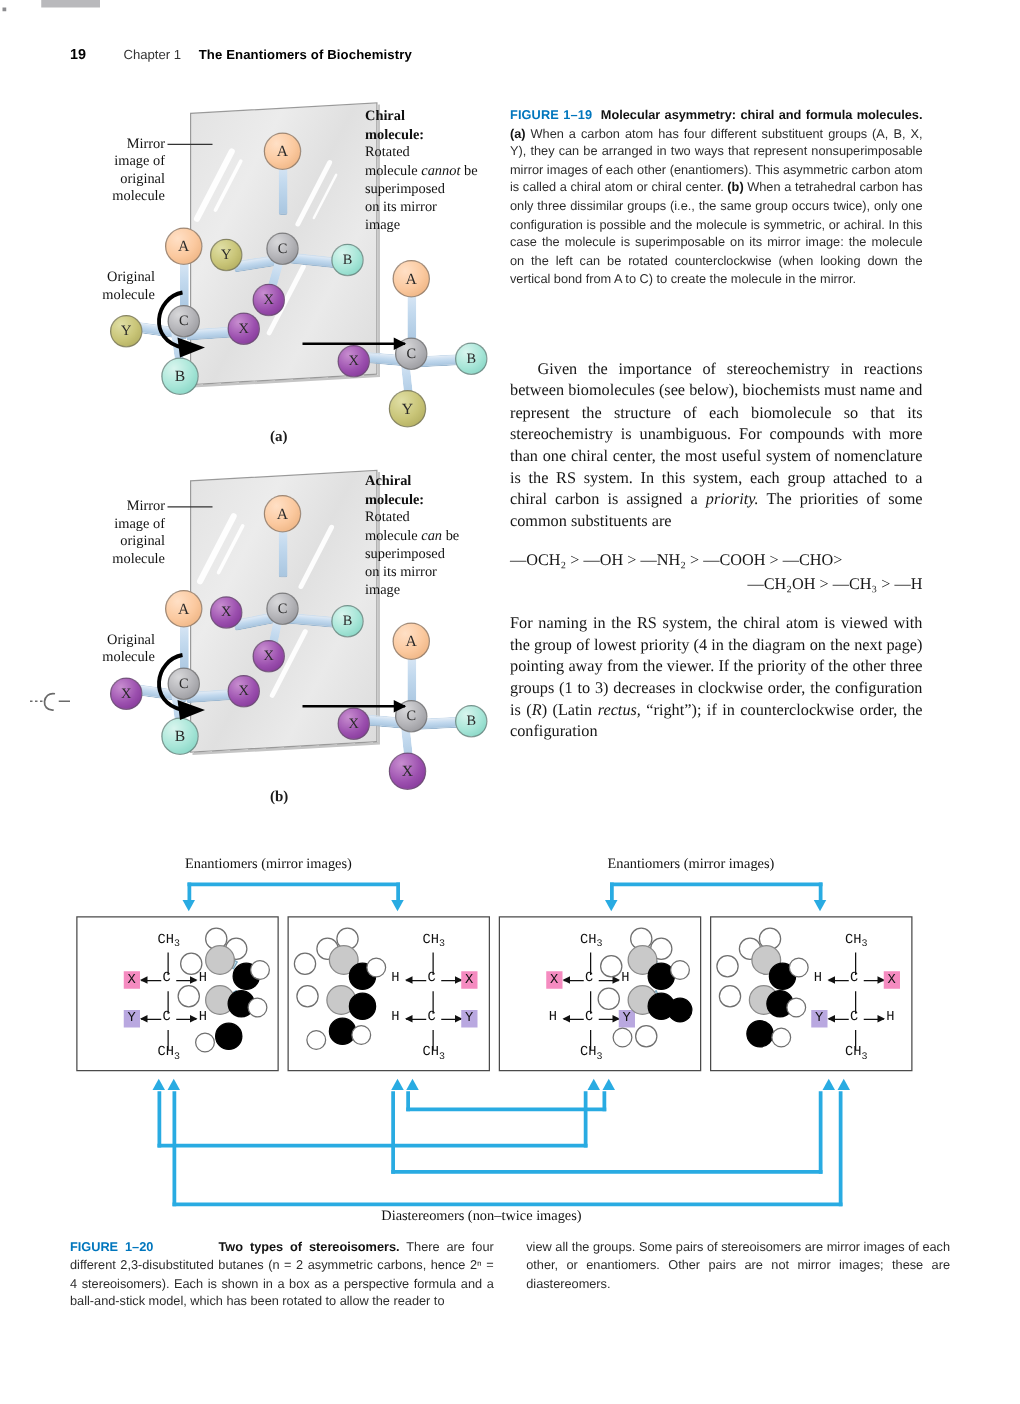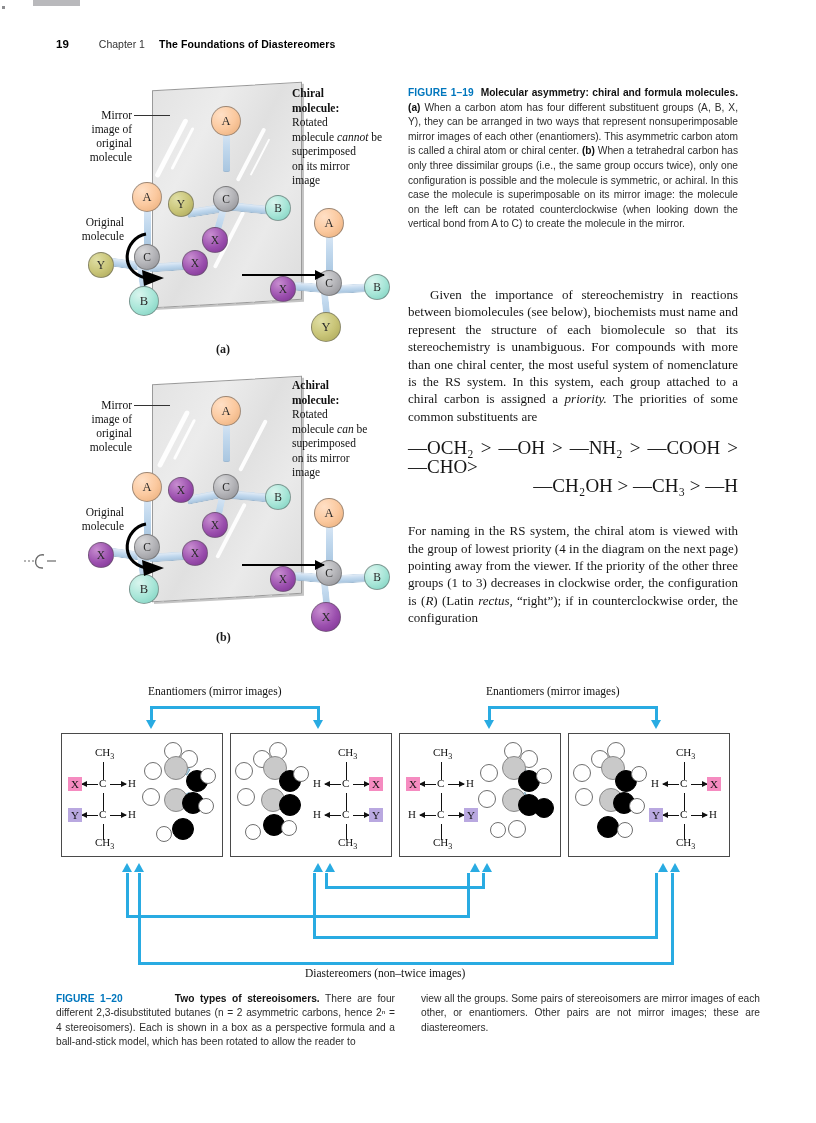--- a/index.html
+++ b/index.html
@@ -71,36 +71,36 @@
   .curvearrow{position:absolute;}
 
   
   .rightcol{position:absolute;left:408px;top:86px;width:330px;}
   .figcap{font-family:"Liberation Sans",sans-serif;font-size:10.2px;line-height:14.6px;color:#2c2c2c;text-align:justify;}
   .figcap .fignum{color:#0076bd;font-weight:bold;letter-spacing:.1px;}
   .figcap b{font-weight:bold;color:#111;}
   .body{margin-top:54px;font-family:"Liberation Serif",serif;font-size:13px;line-height:17.4px;text-align:justify;color:#161616;}
   .body p{margin:0 0 0 0;}
   .body p.indent{text-indent:22px;}
-  .prio{font-family:"Liberation Serif",serif;font-size:19px;line-height:19px;margin:13px 0 27px 0;}
+  .prio{font-family:"Liberation Serif",serif;font-size:13px;line-height:19px;margin:13px 0 13px 0;}
   .prio .ln2{display:block;text-align:right;}
   .body i{font-style:italic;}
 
   
   .marginmark{position:absolute;left:22px;top:550px;width:36px;height:22px;}
   .enant-label{position:absolute;font-family:"Liberation Serif",serif;font-size:11.5px;color:#111;white-space:nowrap;}
   .brk{position:absolute;background:#29abe2;}
   .arrowdown{position:absolute;width:0;height:0;border-left:5px solid transparent;border-right:5px solid transparent;border-top:9px solid #29abe2;}
   .arrowup{position:absolute;width:0;height:0;border-left:5px solid transparent;border-right:5px solid transparent;border-bottom:9px solid #29abe2;}
 
   .isobox{position:absolute;top:733px;width:160px;height:122px;border:1px solid #4a4a4a;background:#fff;}
   .isobox .persp{position:absolute;left:8px;top:12px;width:72px;height:100px;}
   .isobox .model{position:absolute;right:4px;top:6px;width:78px;height:110px;}
 
-  .pf{position:relative;width:100%;height:100%;font-family:Liberation Serif, serif;font-size:11px;color:#111;}
+  .pf{position:relative;width:100%;height:100%;font-family:Liberation Mono, monospace;font-size:11px;color:#111;margin-left:31px;}
   .pf .atomlbl{position:absolute;white-space:nowrap;}
   .pf .hbox{position:absolute;padding:1px 3px;font-weight:normal;}
   .pf .pink{background:#f58bc0;}
   .pf .lav{background:#b9a8e0;}
   .pf sub{font-size:8px;}
   .pf .vline{position:absolute;width:1px;background:#111;}
   .pf .hline{position:absolute;height:1px;background:#111;}
   .pf .harrowR:after{content:"";position:absolute;right:-1px;top:-3px;border-left:6px solid #111;border-top:3px solid transparent;border-bottom:3px solid transparent;}
   .pf .harrowL:after{content:"";position:absolute;left:-1px;top:-3px;border-right:6px solid #111;border-top:3px solid transparent;border-bottom:3px solid transparent;}
 
@@ -122,21 +122,21 @@
 <body>
 
 <div class="page">
 
   <div class="crop-top"></div>
   <div class="crop-left"></div>
 
   <div class="runhead">
     <span class="pgno" data-bind="running_head.page_number">19</span>
     <span class="chap" data-bind="running_head.chapter">Chapter 1</span>
-    <span class="ttl" data-bind="running_head.title">The Foundations of Diastereomers</span>
+    <span class="ttl" data-bind="running_head.title">The Enantiomers of Biochemistry</span>
   </div>
 
   <div class="illus panelA panel">
 
     <div class="mirror" style="left:96px;top:8px;">
       <div class="glint" style="left:16px;top:26px;width:5px;height:64px;"></div>
       <div class="glint" style="left:28px;top:36px;width:3px;height:46px;"></div>
       <div class="glint" style="left:96px;top:40px;width:4px;height:58px;"></div>
       <div class="glint" style="left:106px;top:52px;width:2px;height:40px;"></div>
       <div class="glint" style="left:74px;top:122px;width:4px;height:62px;"></div>

